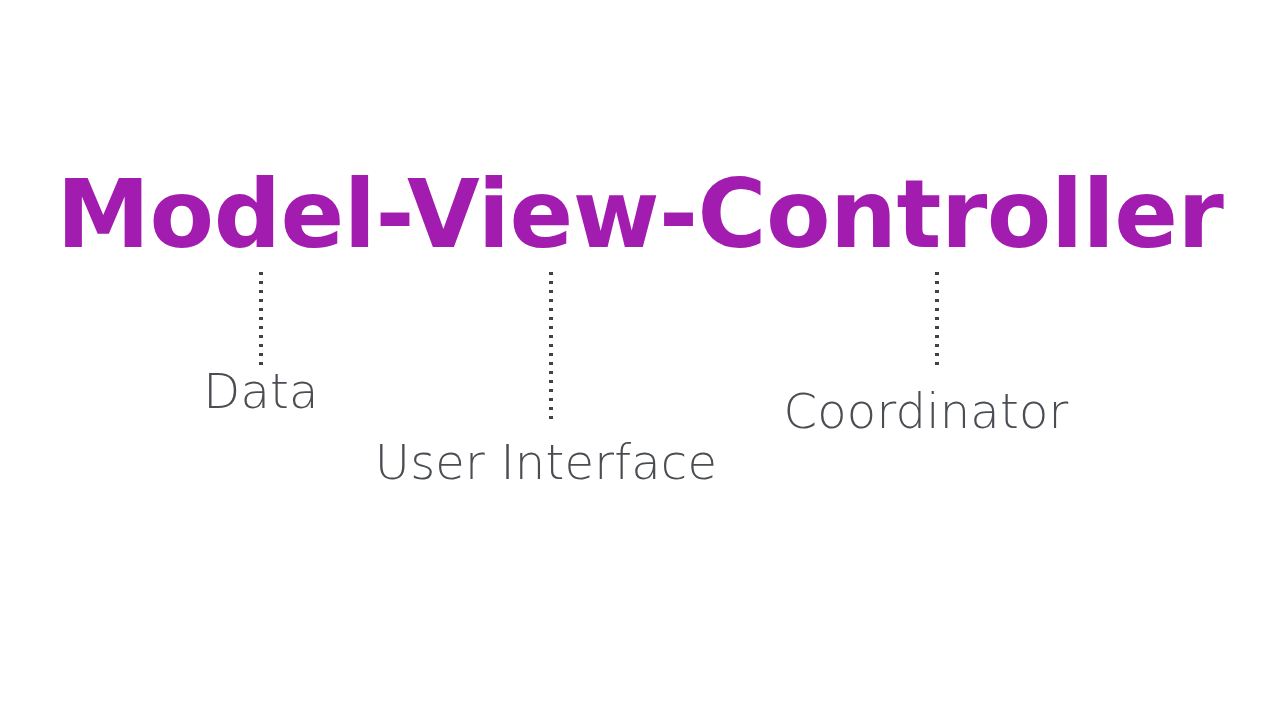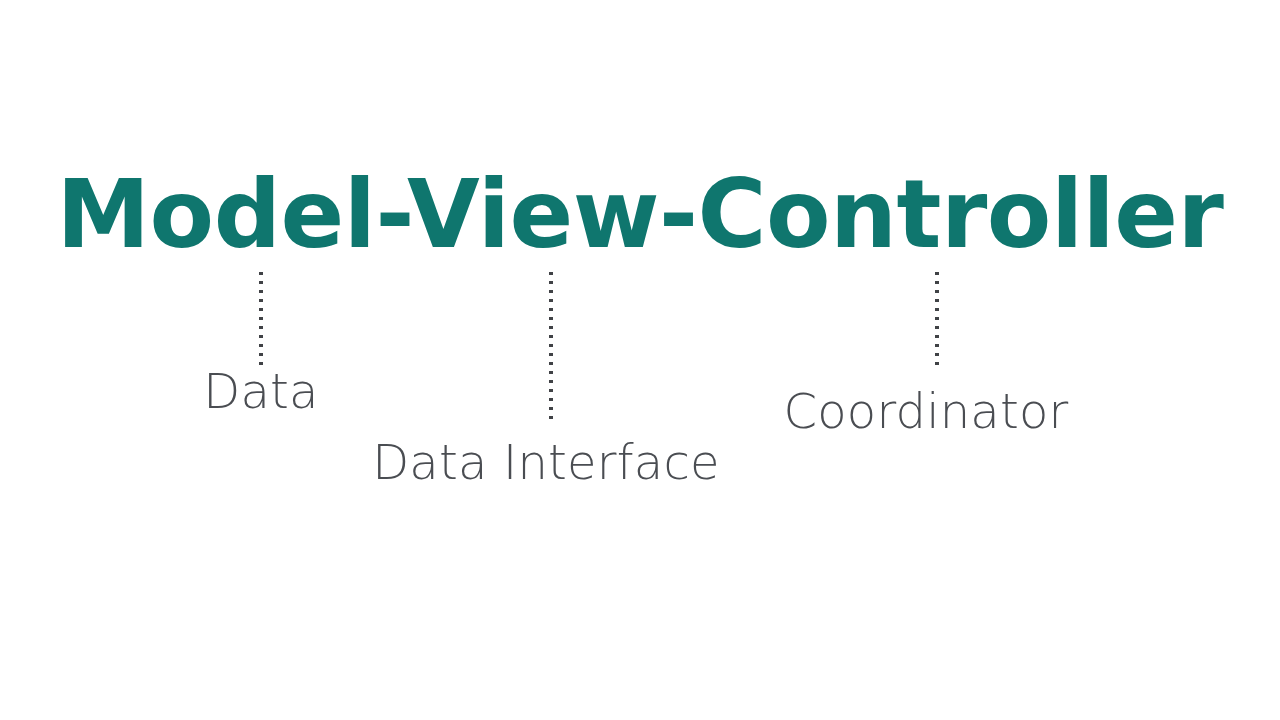--- a/index.html
+++ b/index.html
@@ -24,21 +24,21 @@
     position: absolute;
     left: 0;
     top: 160px;
     width: 1280px;
     text-align: center;
     font-family: "DejaVu Sans", sans-serif;
     font-weight: 700;
     font-size: 94px;
     line-height: 110px;
     letter-spacing: -0.5px;
-    color: #0f766e;
+    color: #a21caf;
     white-space: nowrap;
     -webkit-font-smoothing: antialiased;
   }
 
   
   .connector {
     position: absolute;
     width: 4px;
     background-image: linear-gradient(
         to bottom,
@@ -75,16 +75,16 @@
 
 <div id="slide">
 
   <div class="title">Model-View-Controller</div>
 
   <div class="connector c1"></div>
   <div class="connector c2"></div>
   <div class="connector c3"></div>
 
   <div class="label l1">Data</div>
-  <div class="label l2">Data Interface</div>
+  <div class="label l2">User Interface</div>
   <div class="label l3">Coordinator</div>
 
 </div>
 
 </body></html>

